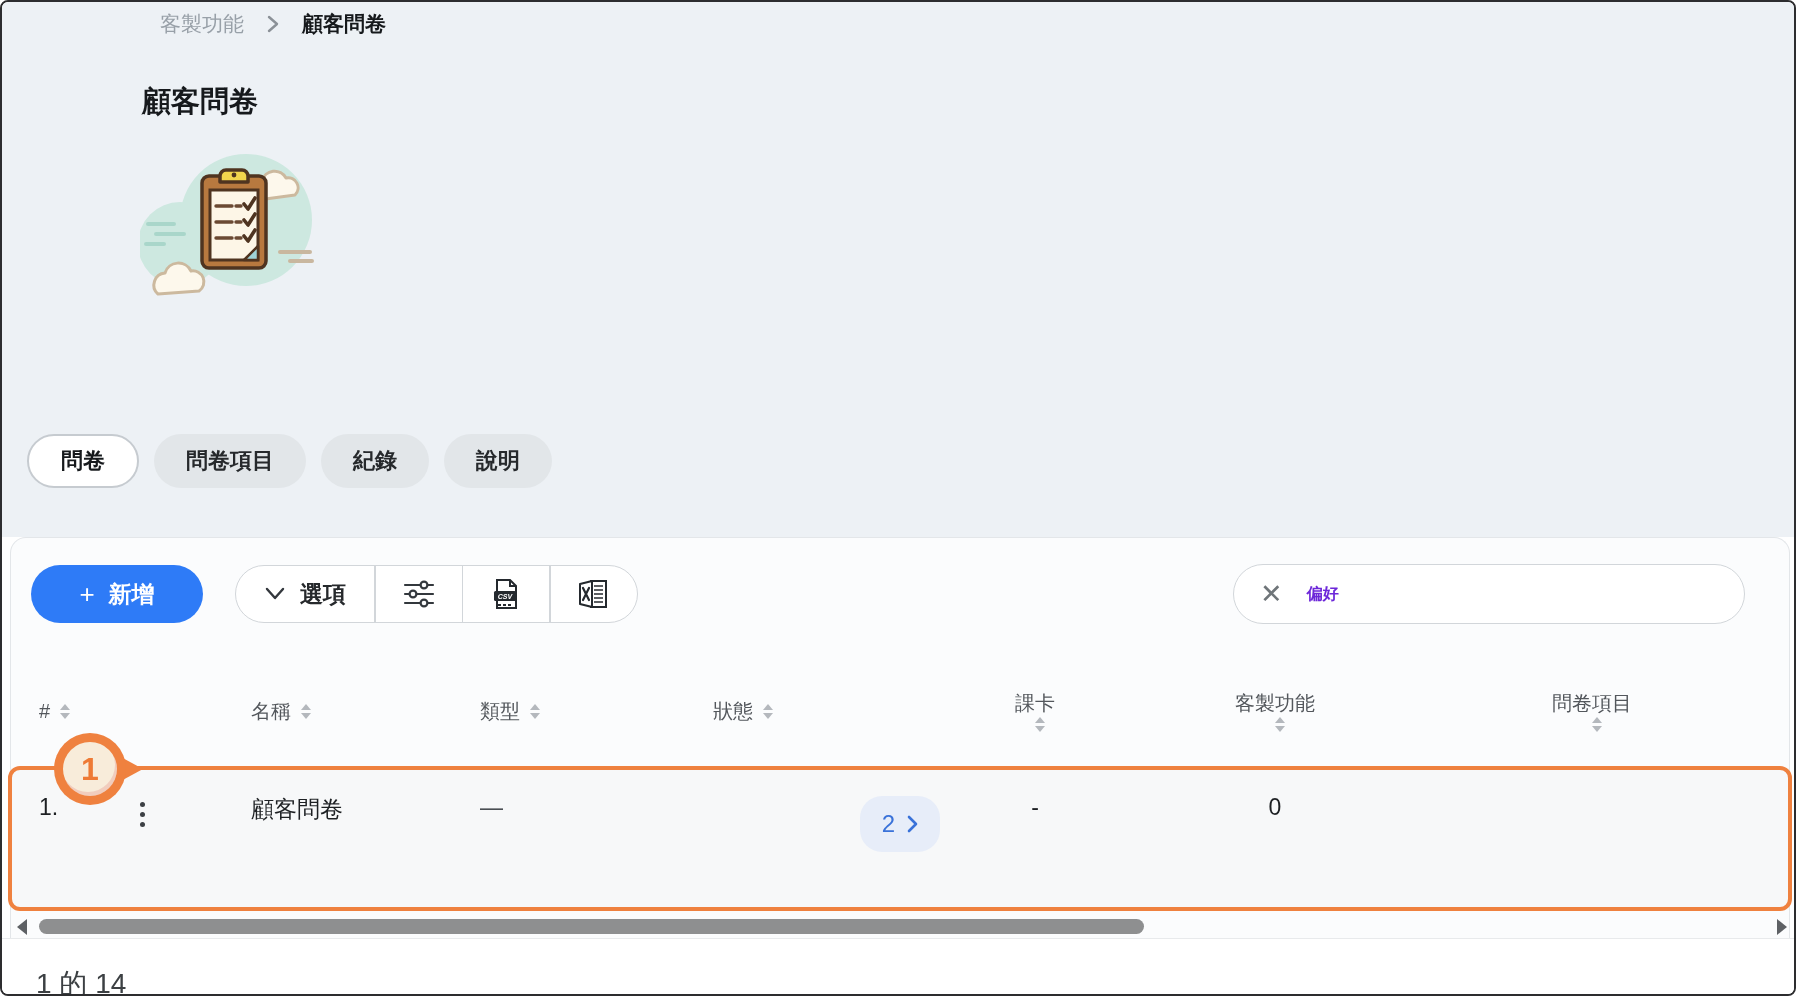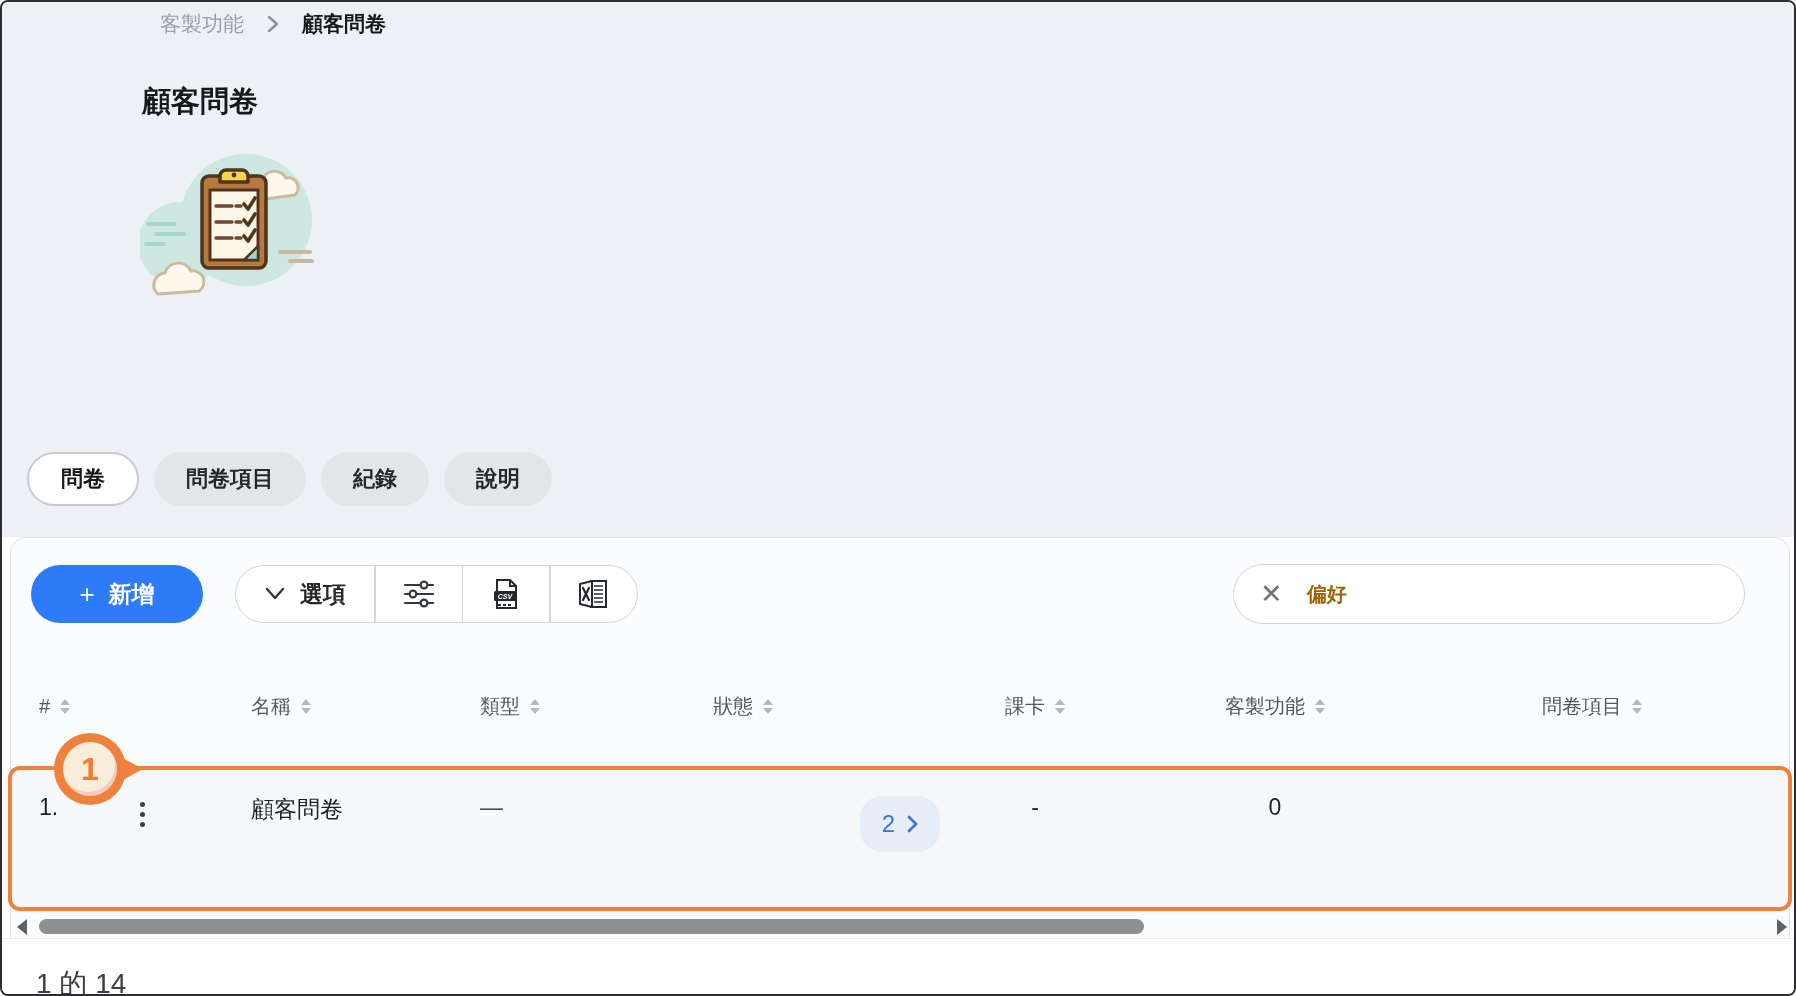--- a/index.html
+++ b/index.html
@@ -14,21 +14,21 @@
   .top-section { position: absolute; left: 0; top: 0; right: 0; height: 535px; background: #edf1f5; }
 
   .breadcrumb { position: absolute; left: 158px; top: 8px; display: flex; align-items: center; gap: 22px; font-size: 21px; font-family: Liberation Mono, monospace; }
   .crumb-parent { color: #98a0a8; cursor: pointer; }
   .crumb-current { color: #16191c; font-weight: bold; }
 
   .page-title { position: absolute; left: 140px; top: 80px; font-size: 29px; font-weight: bold; color: #16191c; }
 
   .illustration { position: absolute; left: 138px; top: 146px; width: 176px; height: 152px; }
 
-  .tabs { position: absolute; left: 25px; top: 450px; display: flex; gap: 15px; }
+  .tabs { position: absolute; left: 25px; top: 432px; display: flex; gap: 15px; }
   .tab {
     height: 54px; padding: 0 32px; border-radius: 27px; border: none;
     background: #e2e6e9; color: #26292c; font-size: 22px; font-weight: 600;
     font-family: "Liberation Sans", sans-serif; display: flex; align-items: center; cursor: pointer;
   }
   .tab.active { background: #ffffff; border: 2px solid #c6cbd0; color: #16191c; }
 
   
   .panel {
     position: absolute; left: 8px; right: 4px; top: 535px; height: 401px;
@@ -58,31 +58,31 @@
   .icon-btn { border: none; background: transparent; cursor: pointer; width: 86px; display: flex; align-items: center; justify-content: center; }
   .v-div { width: 1.5px; background: #d2d6da; }
 
   .spacer { flex: 1; }
 
   .search {
     width: 512px; height: 60px; border: 1.5px solid #d2d6da; border-radius: 30px;
     background: #fff; display: flex; align-items: center; padding: 0 26px; gap: 24px; cursor: text;
   }
   .search .clear { border: none; background: none; cursor: pointer; font-size: 27px; color: #6f7579; line-height: 1; padding: 0; }
-  .search .value { font-size: 20px; font-weight: 600; color: #a16207; }
+  .search .value { font-size: 16px; font-weight: 600; color: #6d28d9; }
 
   
   .thead, .trow {
     display: grid;
     grid-template-columns: 212px 229px 233px 230px 240px 240px 1fr;
     position: absolute; left: 0; right: 0;
   }
   .thead { top: 152px; height: 32px; align-items: center; }
   .th { display: flex; align-items: center; font-size: 20px; color: #53575c; font-weight: 500; padding-left: 28px; }
-  .th.center { justify-content: center; padding-left: 0; }
+  .th.center { justify-content: flex-end; padding-left: 0; flex-direction: column; }
   .sort { display: inline-flex; flex-direction: column; gap: 3px; margin-left: 10px; }
   .sort i { width: 0; height: 0; border-left: 5px solid transparent; border-right: 5px solid transparent; }
   .sort .up { border-bottom: 6px solid #b4b8bd; }
   .sort .down { border-top: 6px solid #b4b8bd; }
 
   .trow { top: 230px; height: 142px; background: #f7f8f9; cursor: pointer; }
   .td { padding-top: 26px; font-size: 23px; color: #1d2023; padding-left: 28px; }
   .td.center { padding-left: 0; text-align: center; }
   .cell-index { display: flex; align-items: flex-start; }
   .cell-index .idx { font-size: 23px; color: #1d2023; }

